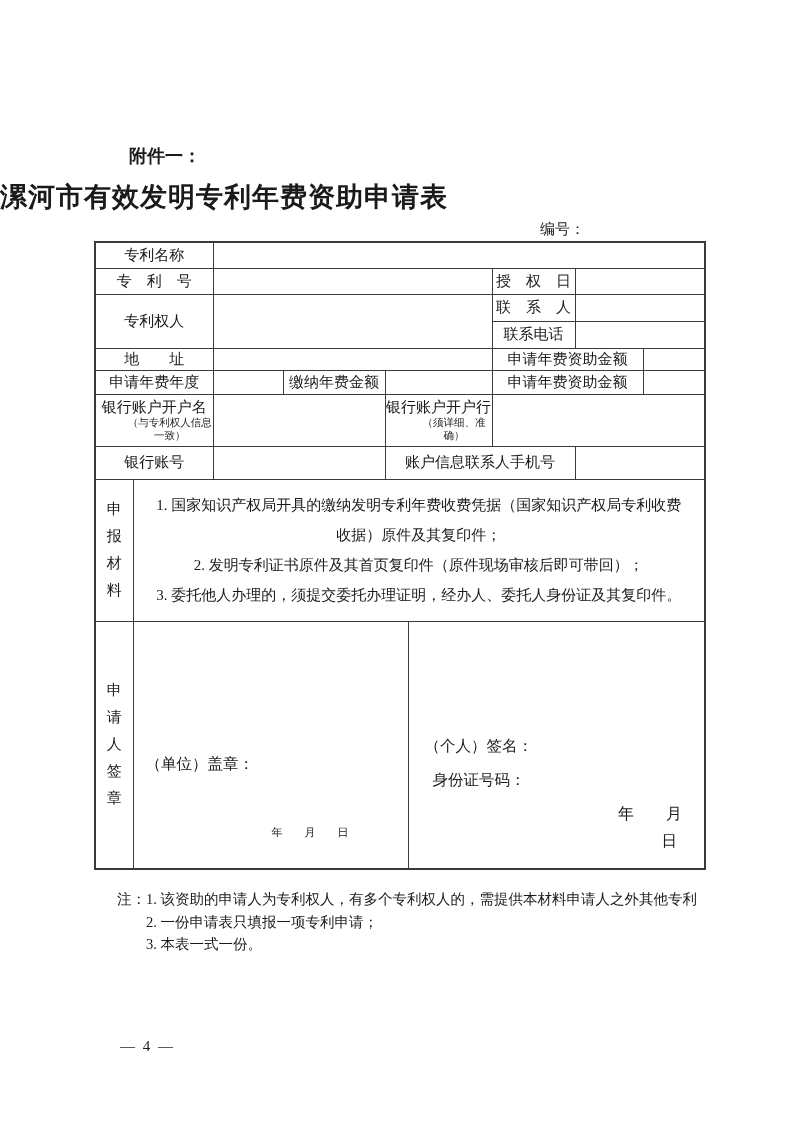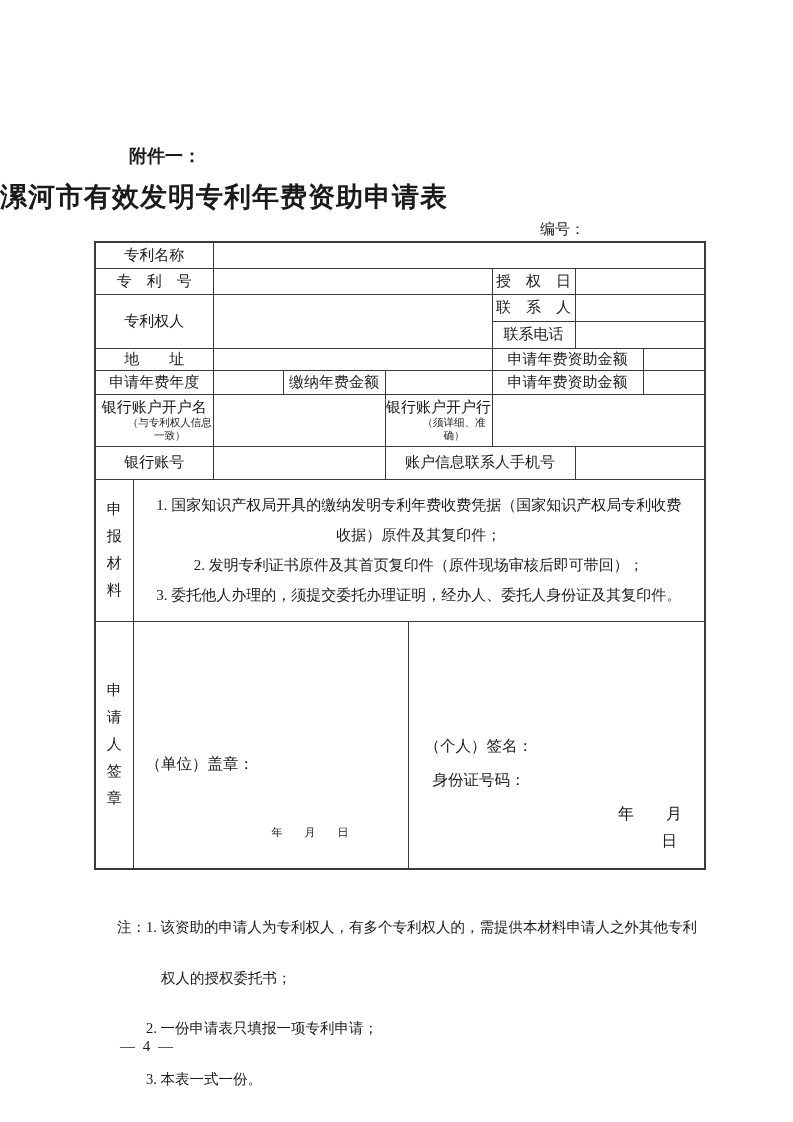--- a/index.html
+++ b/index.html
@@ -58,21 +58,21 @@
   .sig-unit-seal   { position:absolute; left:12px;  top:132px; font-size:15.5px; }
   .sig-unit-date   { position:absolute; left:138px; top:203px; font-size:11px; }
   .sig-pers-sign   { position:absolute; left:16px;  top:114px; font-size:15.5px; }
   .sig-pers-id     { position:absolute; left:24px;  top:148px; font-size:15.5px; }
   .sig-pers-date1  { position:absolute; right:22px; top:182px; font-size:16px; }
   .sig-pers-date2  { position:absolute; right:27px; top:209px; font-size:15.5px; }
   .notes {
     position:absolute; left:117px; top:888px; width:585px;
     font-size:14.5px;
   }
-  .notes div { line-height:22.5px; white-space:nowrap;margin-top:28px; }
+  .notes div { line-height:22.5px; white-space:nowrap; }
   .notes .n2 { padding-left:44px; }
   .notes .n3, .notes .n4 { padding-left:29px; }
   .page-number {
     position:absolute; left:120px; top:1038px;
     font-size:15px; letter-spacing:2px;
   }
 </style>
 </head>
 <body>
 
@@ -181,18 +181,17 @@
       <span class="sig-pers-id">身份证号码：</span>
       <span class="sig-pers-date1">年　　月</span>
       <span class="sig-pers-date2">日</span>
     </td>
   </tr>
 </tbody>
   </table>
 
 <div class="notes">
   <div class="n1">注：1. 该资助的申请人为专利权人，有多个专利权人的，需提供本材料申请人之外其他专利</div>
-  <div class="n2">权人的授权委托书；</div>
   <div class="n3">2. 一份申请表只填报一项专利申请；</div>
   <div class="n4">3. 本表一式一份。</div>
 </div>
 
 <div class="page-number">— 4 —</div>
 
 </body></html>

